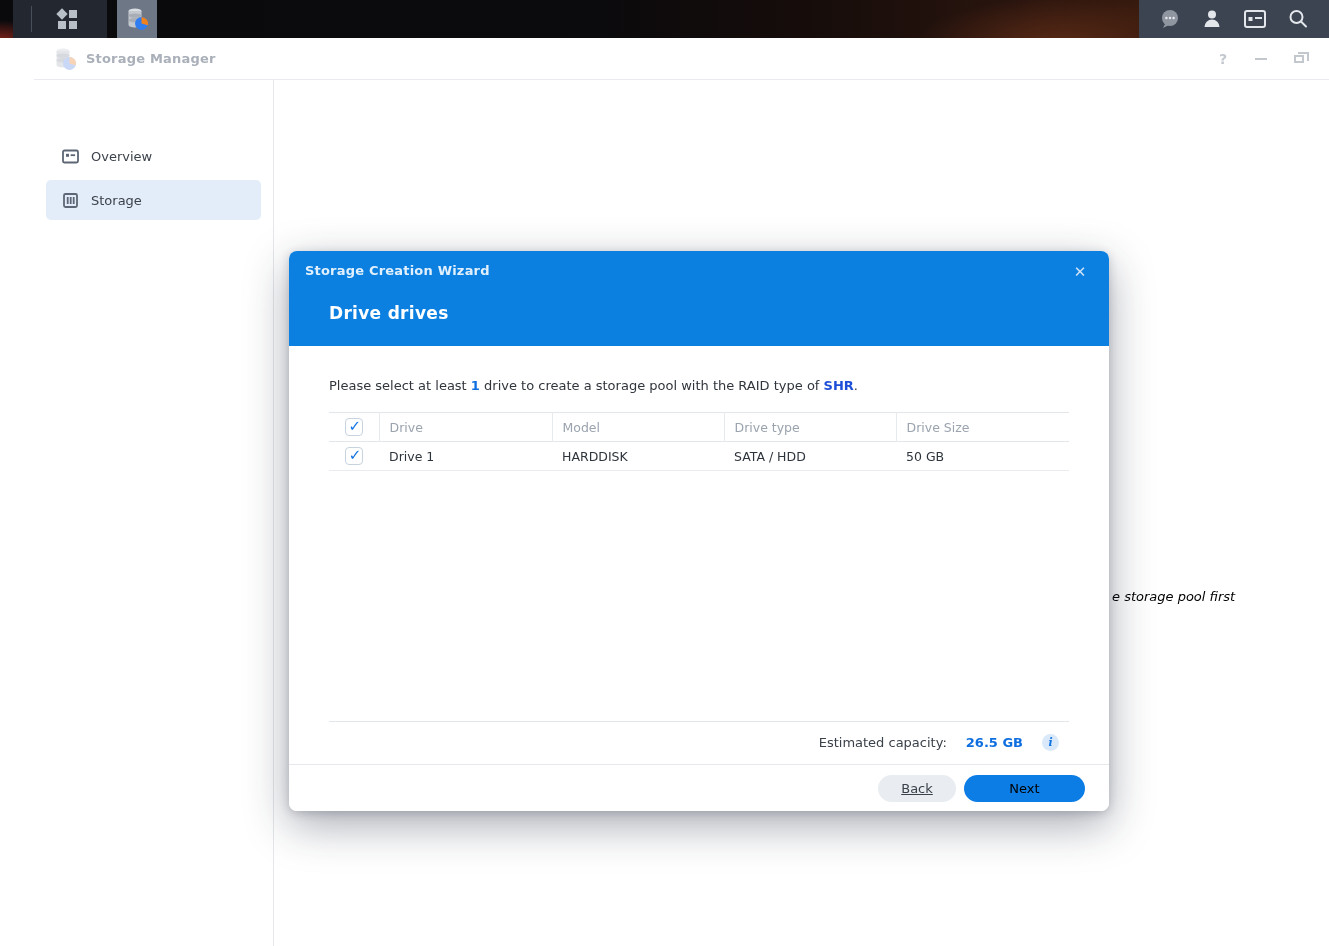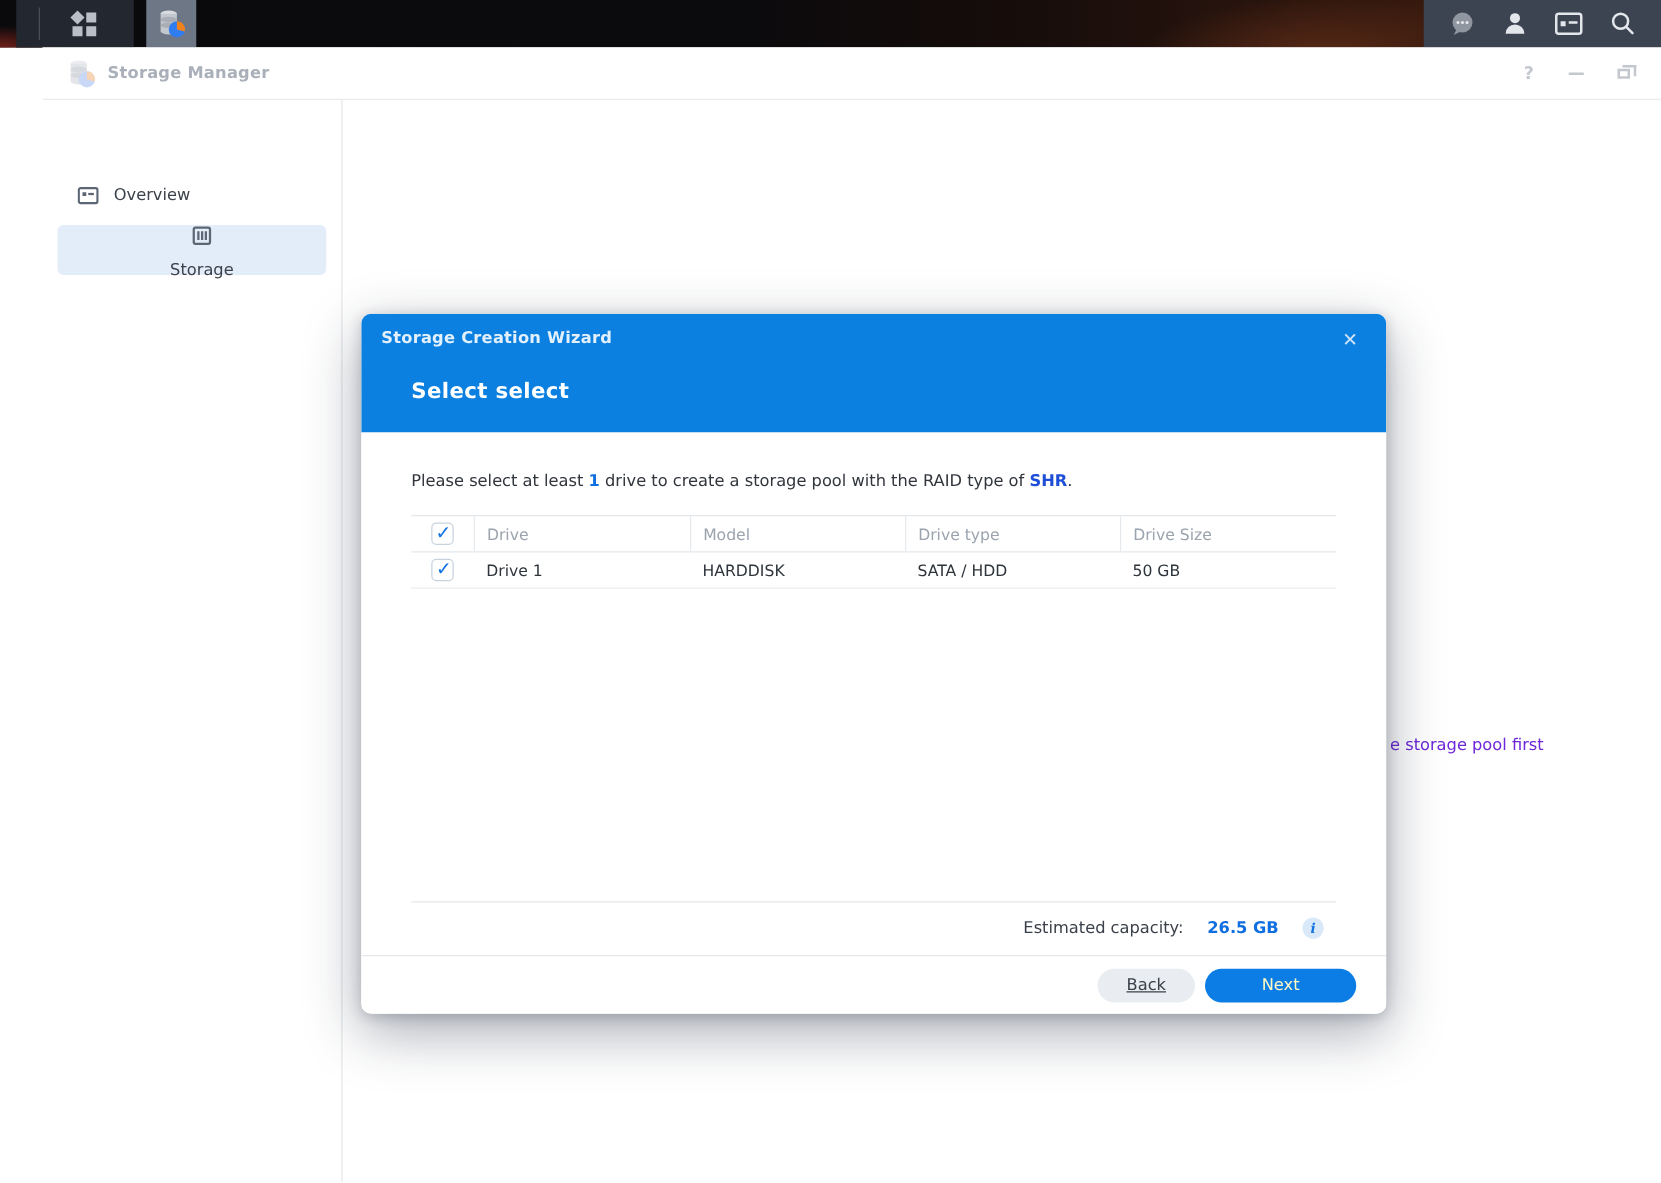--- a/index.html
+++ b/index.html
@@ -62,26 +62,26 @@
   
   .sidebar {
     position:absolute; left:0; top:42px; width:240px; height:866px;
     background:#ffffff; border-right:1px solid #e5e7ea; padding-top:58px;text-align:center;
   }
   .side-item {
     margin:0 12px 6px 12px; height:36px; border-radius:5px;
     display:flex; align-items:center; padding-left:16px; gap:12px;
     font-size:13px; color:#3c424b; cursor:pointer;
   }
-  .side-item.selected { background:#e2edf9; height:40px;flex-direction:column; }
+  .side-item.selected { background:#e2edf9; height:40px; }
   .side-item svg { flex:none; }
 
   
   .bg-text {
-    position:absolute; left:1078px; top:551px; font-size:13px; color:#6d28d9; white-space:nowrap;
+    position:absolute; left:1078px; top:551px; font-size:13px; color:#000000; white-space:nowrap;font-style:italic;
   }
 
   
   .dialog {
     position:absolute; left:255px; top:175px; width:820px; height:560px;
     background:#ffffff; border-radius:8px; overflow:hidden;
     box-shadow:0 14px 44px rgba(25,35,55,.38), 0 2px 10px rgba(25,35,55,.20);
   }
   .dlg-header { position:relative; height:95px; background:#0b80e0; }
   .dlg-title {
@@ -139,21 +139,21 @@
   .dlg-footer {
     position:absolute; left:0; bottom:0; width:100%; height:47px; background:#ffffff;
     border-top:1px solid #e6e8eb; display:flex; align-items:center; justify-content:flex-end;
     gap:8px; padding-right:24px;
   }
   .btn {
     height:27px; border:none; border-radius:13.5px; font-size:13px;
     font-family:inherit; cursor:pointer; display:flex; align-items:center; justify-content:center;
   }
   .btn-back { width:78px; background:#e9edf1; color:#3b414a;text-decoration:underline; }
-  .btn-next { width:121px; background:#0d7de6; color:#fef9c3; }
+  .btn-next { width:121px; background:#0d7de6; color:#000000; }
 </style>
 </head>
 <body>
 
 <div class="topbar">
   <div class="apps-panel">
     <span class="divider"></span>
     <span class="grid-icon">
         <i></i>
         <i></i>
@@ -241,21 +241,21 @@
       <span>Storage</span>
     </div>
   </div>
 
   <div class="bg-text">e storage pool first</div>
 
   <div class="dialog" style="top: 213px;">
     <div class="dlg-header">
       <span class="dlg-title">Storage Creation Wizard</span>
       <span class="dlg-close">✕</span>
-      <span class="dlg-heading">Select select</span>
+      <span class="dlg-heading">Drive drives</span>
     </div>
 
     <div class="dlg-body">
       <p class="intro"><span>Please select at least </span><span class="blue">1</span><span> drive to create a storage pool with the RAID type of </span><b>SHR</b><span>.</span></p>
 
       <table class="drives">
         <colgroup>
           <col class="c-check">
             <col class="c-drive">
             <col class="c-model">

